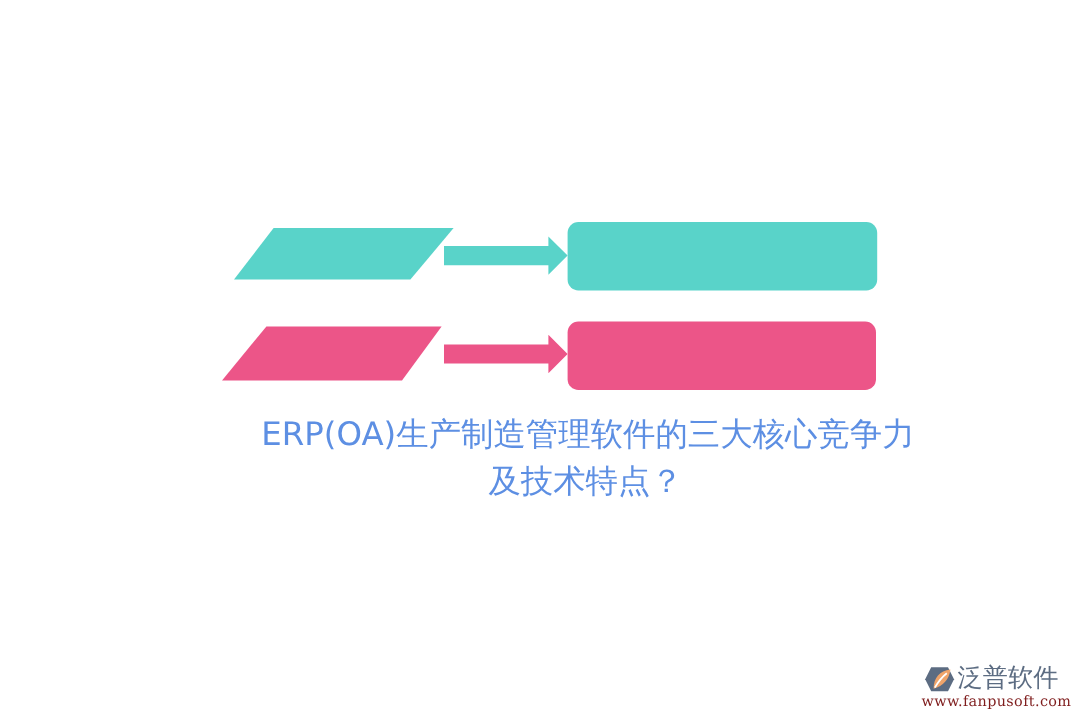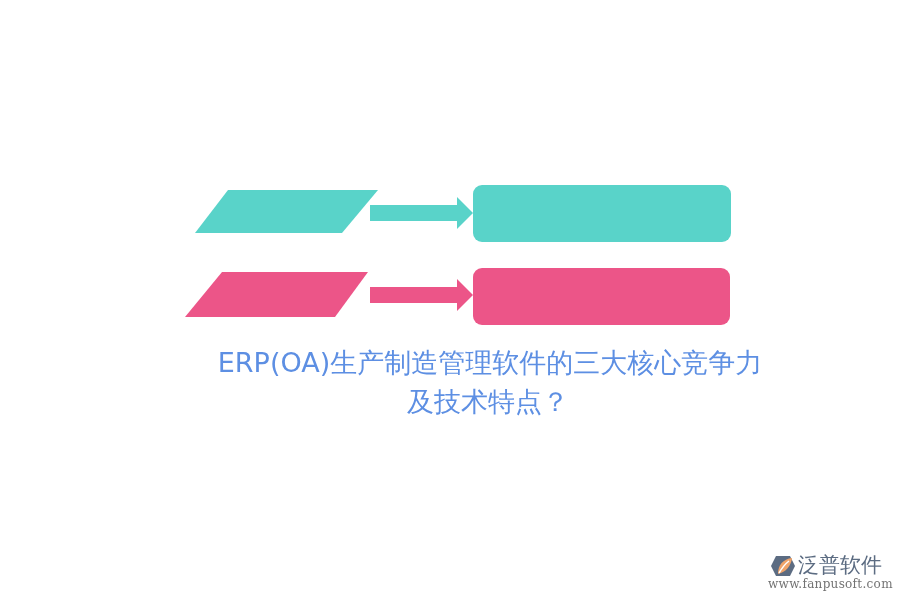--- a/index.html
+++ b/index.html
@@ -13,21 +13,21 @@
     }
     .title .l1 { position: absolute; left: 0; top: 343px; width: 980px; text-align: center; }
     .title .l2 { position: absolute; left: 0; top: 382px; width: 976px; text-align: center; }
     .logo { position: absolute; left: 768px; top: 553px; width: 126px; height: 40px; }
     .logo-name {
       position: absolute; left: 30px; top: 0px; font-size: 21px; line-height: 24px;
       color: #5c6c82; font-family: "DejaVu Sans", sans-serif; letter-spacing: 0px; text-align: center;
     }
     .logo-url {
       position: absolute; left: 0; top: 24px; font-size: 12px; line-height: 14px;
-      color: #737373; font-family: "DejaVu Serif", serif; letter-spacing: 0.3px;
+      color: #7f1d1d; font-family: "DejaVu Serif", serif; letter-spacing: 0.3px;
     }
   </style>
 </head>
 <body>
 
 <svg class="shapes" width="900" height="600" viewBox="0 0 900 600">
 
   <g>
     <polygon points="228,190 378,190 342,233 195,233" fill="#59d3c9"></polygon>
     <polygon points="370,205 457,205 457,197 473,213 457,229 457,221 370,221" fill="#59d3c9"></polygon>

